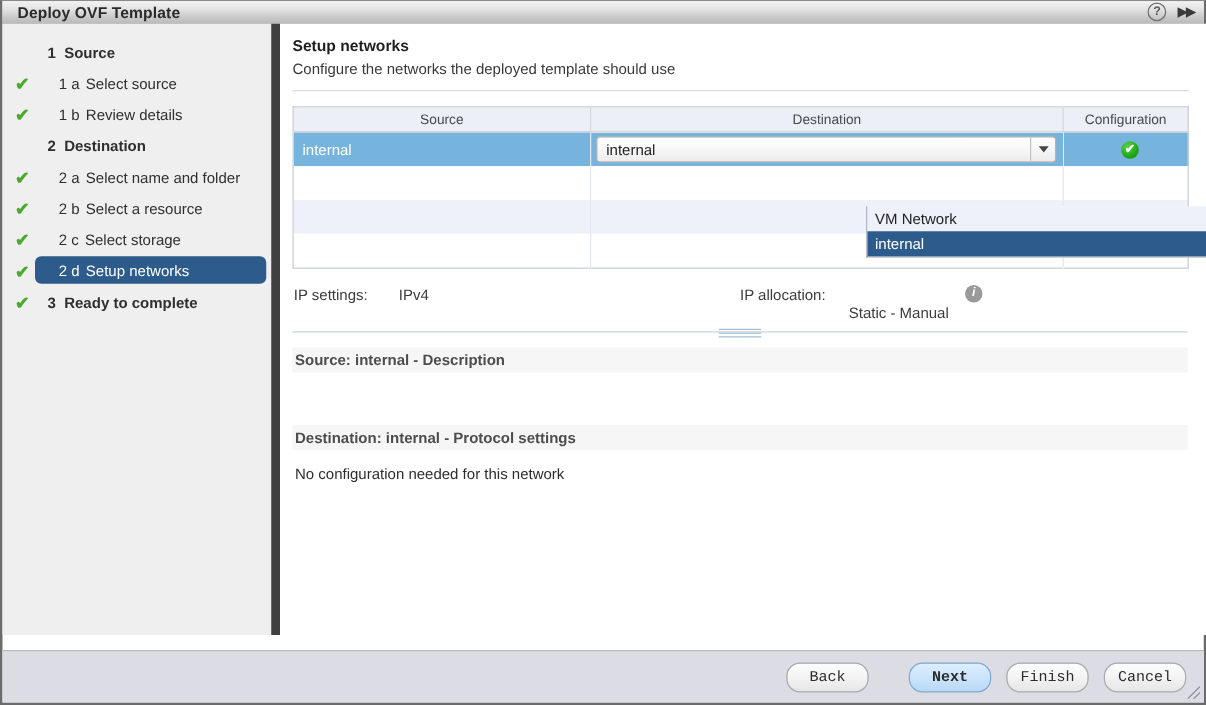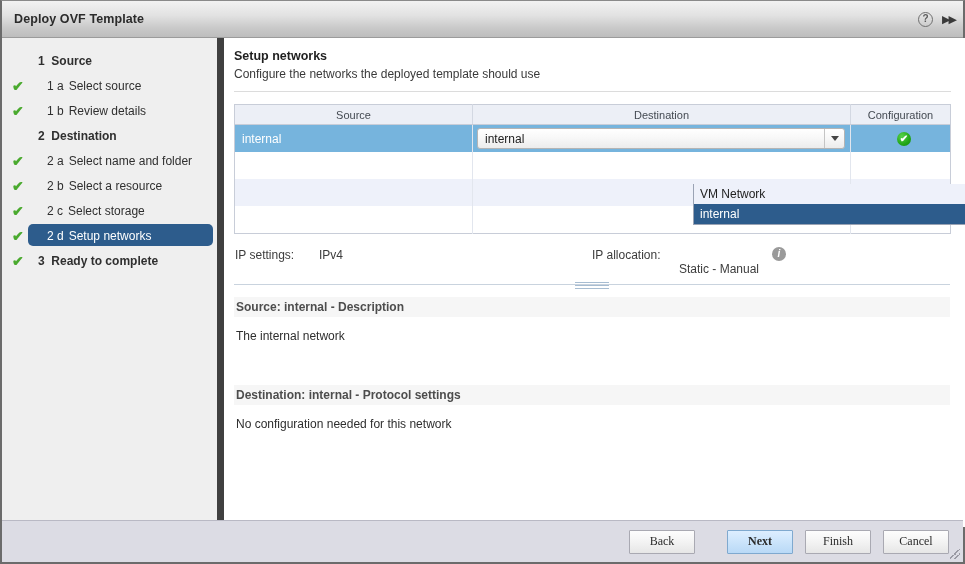--- a/index.html
+++ b/index.html
@@ -24,21 +24,21 @@
     background: #ffffff;
     border-left: 2px solid #6b6b6b;
     border-right: 2px solid #6b6b6b;
     border-bottom: 2px solid #6b6b6b;
     border-top: 1px solid #8a8a8a;
   }
 
   
   #titlebar {
     position: relative;
-    height: 37px;
+    height: 18px;
     box-sizing: border-box;
     background: linear-gradient(to bottom, #f2f2f2 0%, #e2e2e2 40%, #c9c9c9 75%, #bdbdbd 100%);
     border-bottom: 1px solid #9b9b9b;
     display: flex;
     align-items: center;
   }
   #title-text {
     margin-left: 12px;
     font-size: 12.5px;
     font-weight: bold;
@@ -337,23 +337,23 @@
     align-items: center;
     justify-content: flex-end;
     padding-right: 14px;
     box-sizing: border-box;
     gap: 12px;
   }
   .btn {
     width: 66px; height: 24px;
     box-sizing: border-box;
     border: 1px solid #a9a9b2;
-    border-radius: 1px;
+    border-radius: 11px;
     background: linear-gradient(to bottom, #fdfdfd 0%, #f3f3f3 50%, #e6e6e6 100%);
-    font-family: Liberation Serif, serif;
+    font-family: Liberation Mono, monospace;
     font-size: 12px;
     color: #2b2b2b;
     cursor: pointer;
     display: flex; align-items: center; justify-content: center;
   }
   .btn.primary {
     background: linear-gradient(to bottom, #ddeeff 0%, #cbe4fb 50%, #b9d9f6 100%);
     border-color: #7fa9cf;
     font-weight: bold;
     margin-left: 20px;
@@ -500,21 +500,20 @@
       <div id="splitter">
         <div id="splitter-grip">
           <i></i>
             <i></i>
             <i></i>
         </div>
       </div>
 
       <div id="section-source">
         <div class="detail-head">Source: internal - Description</div>
-        <div class="detail-body">The internal network</div>
       </div>
 
       <div id="section-destination">
         <div class="detail-head">Destination: internal - Protocol settings</div>
         <div class="detail-body">No configuration needed for this network</div>
       </div>
 
     </div>
   </div>
 

